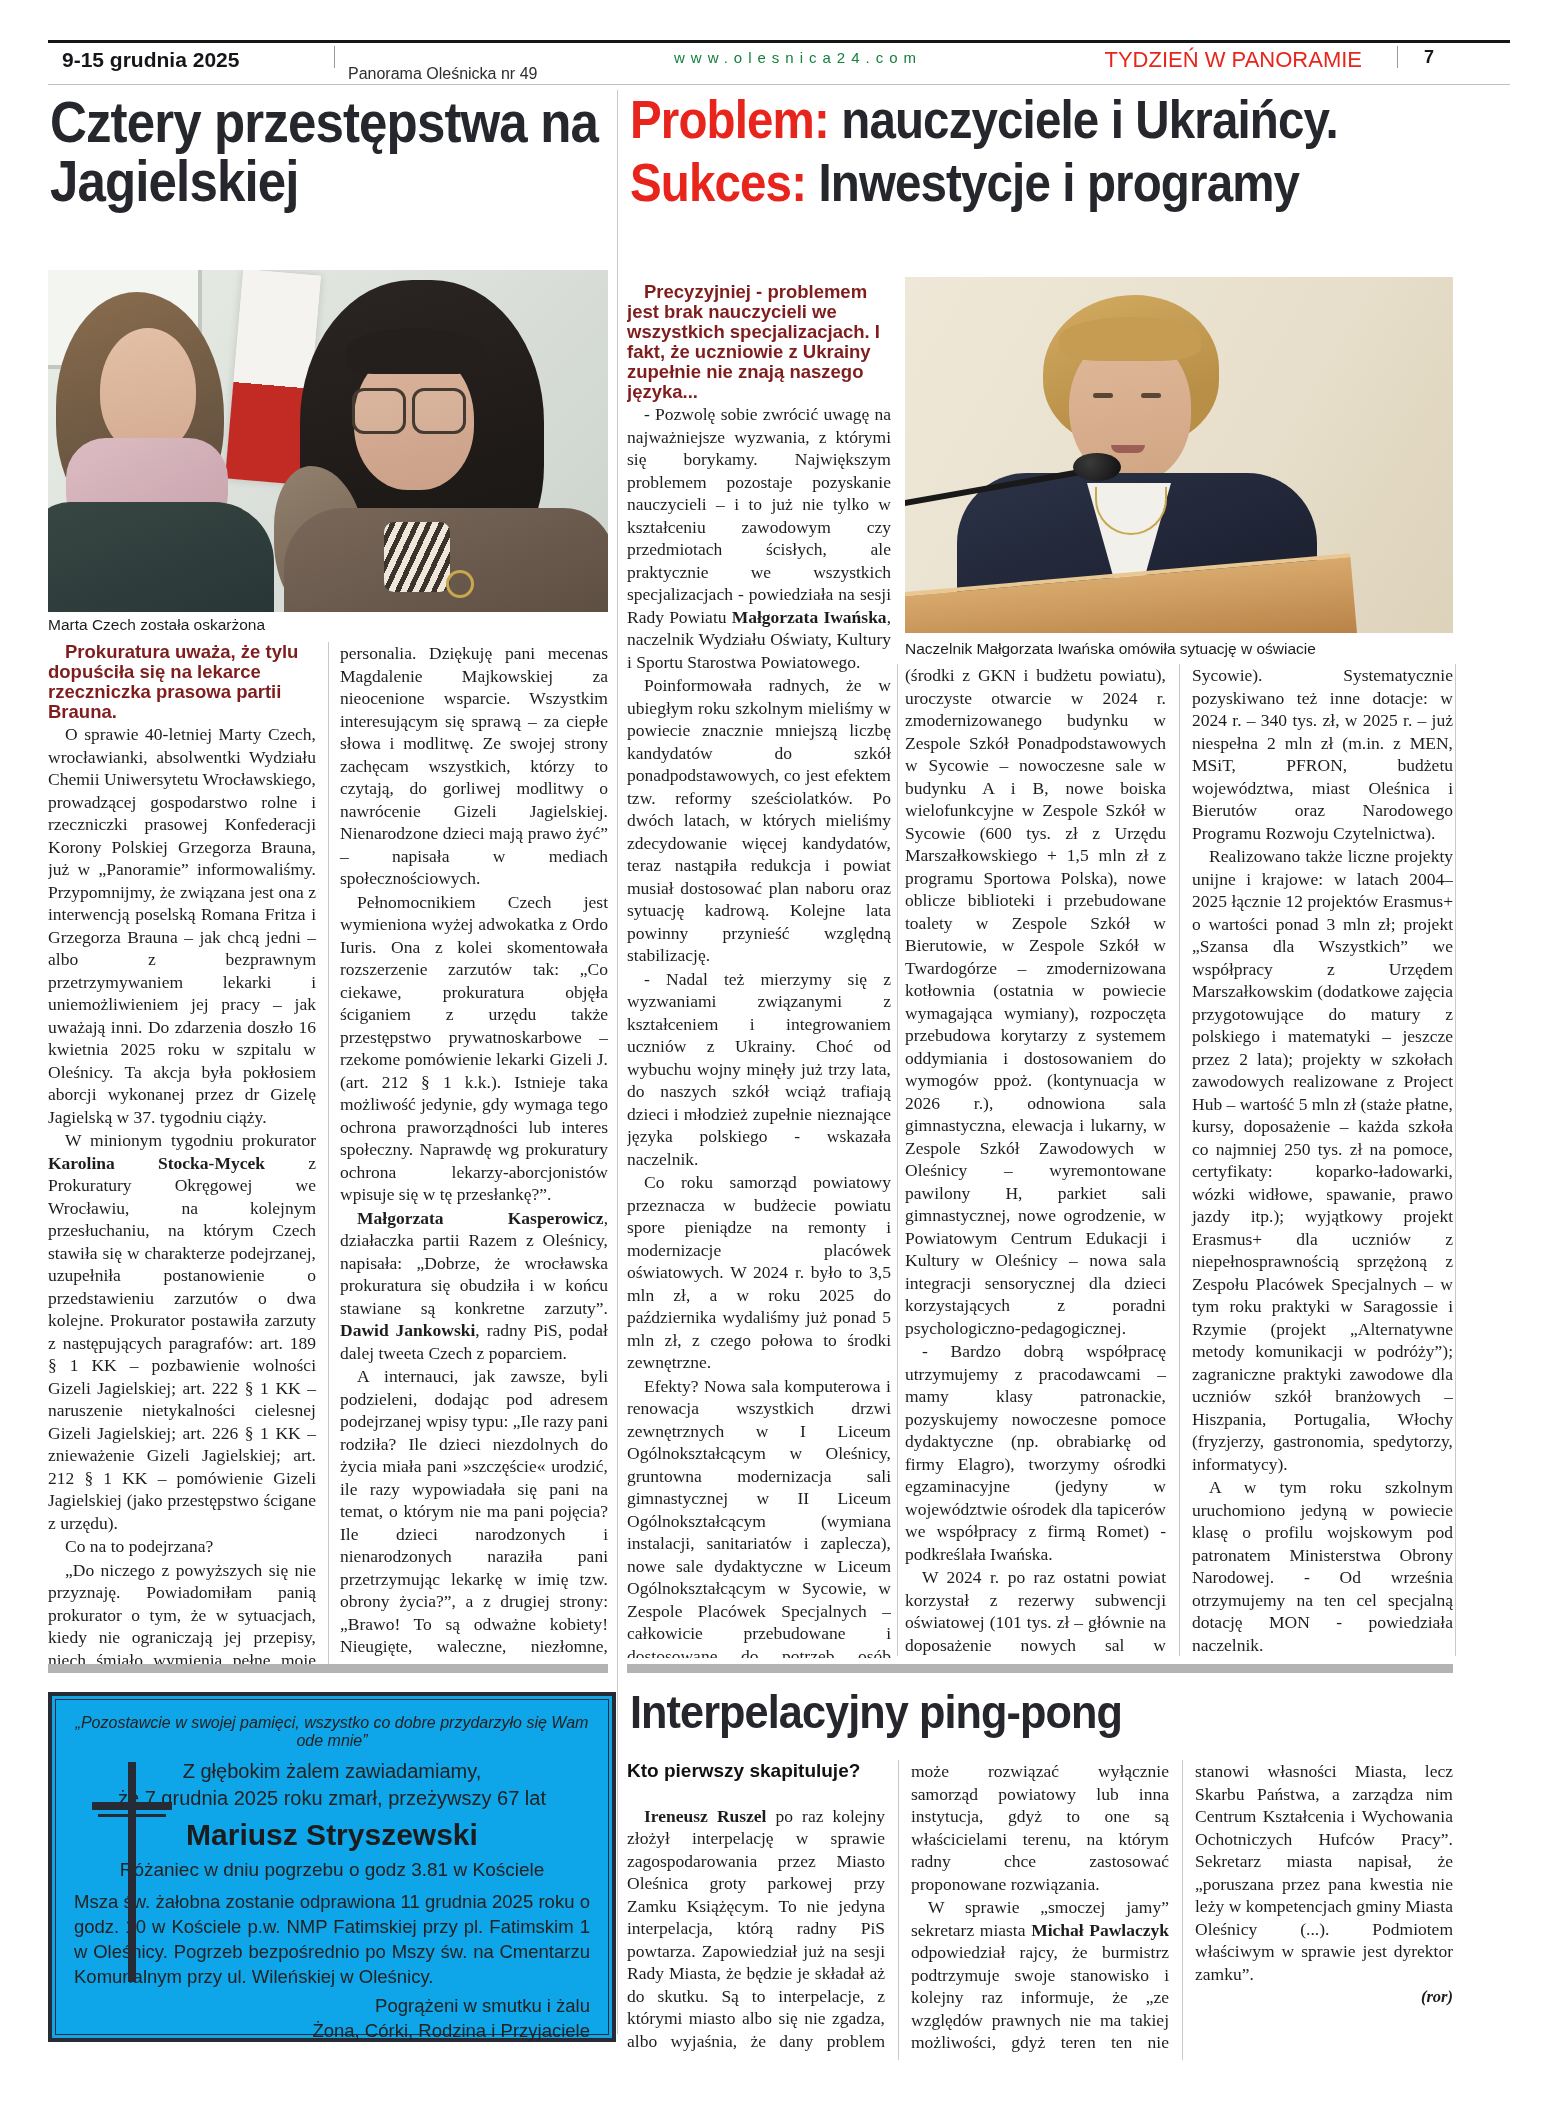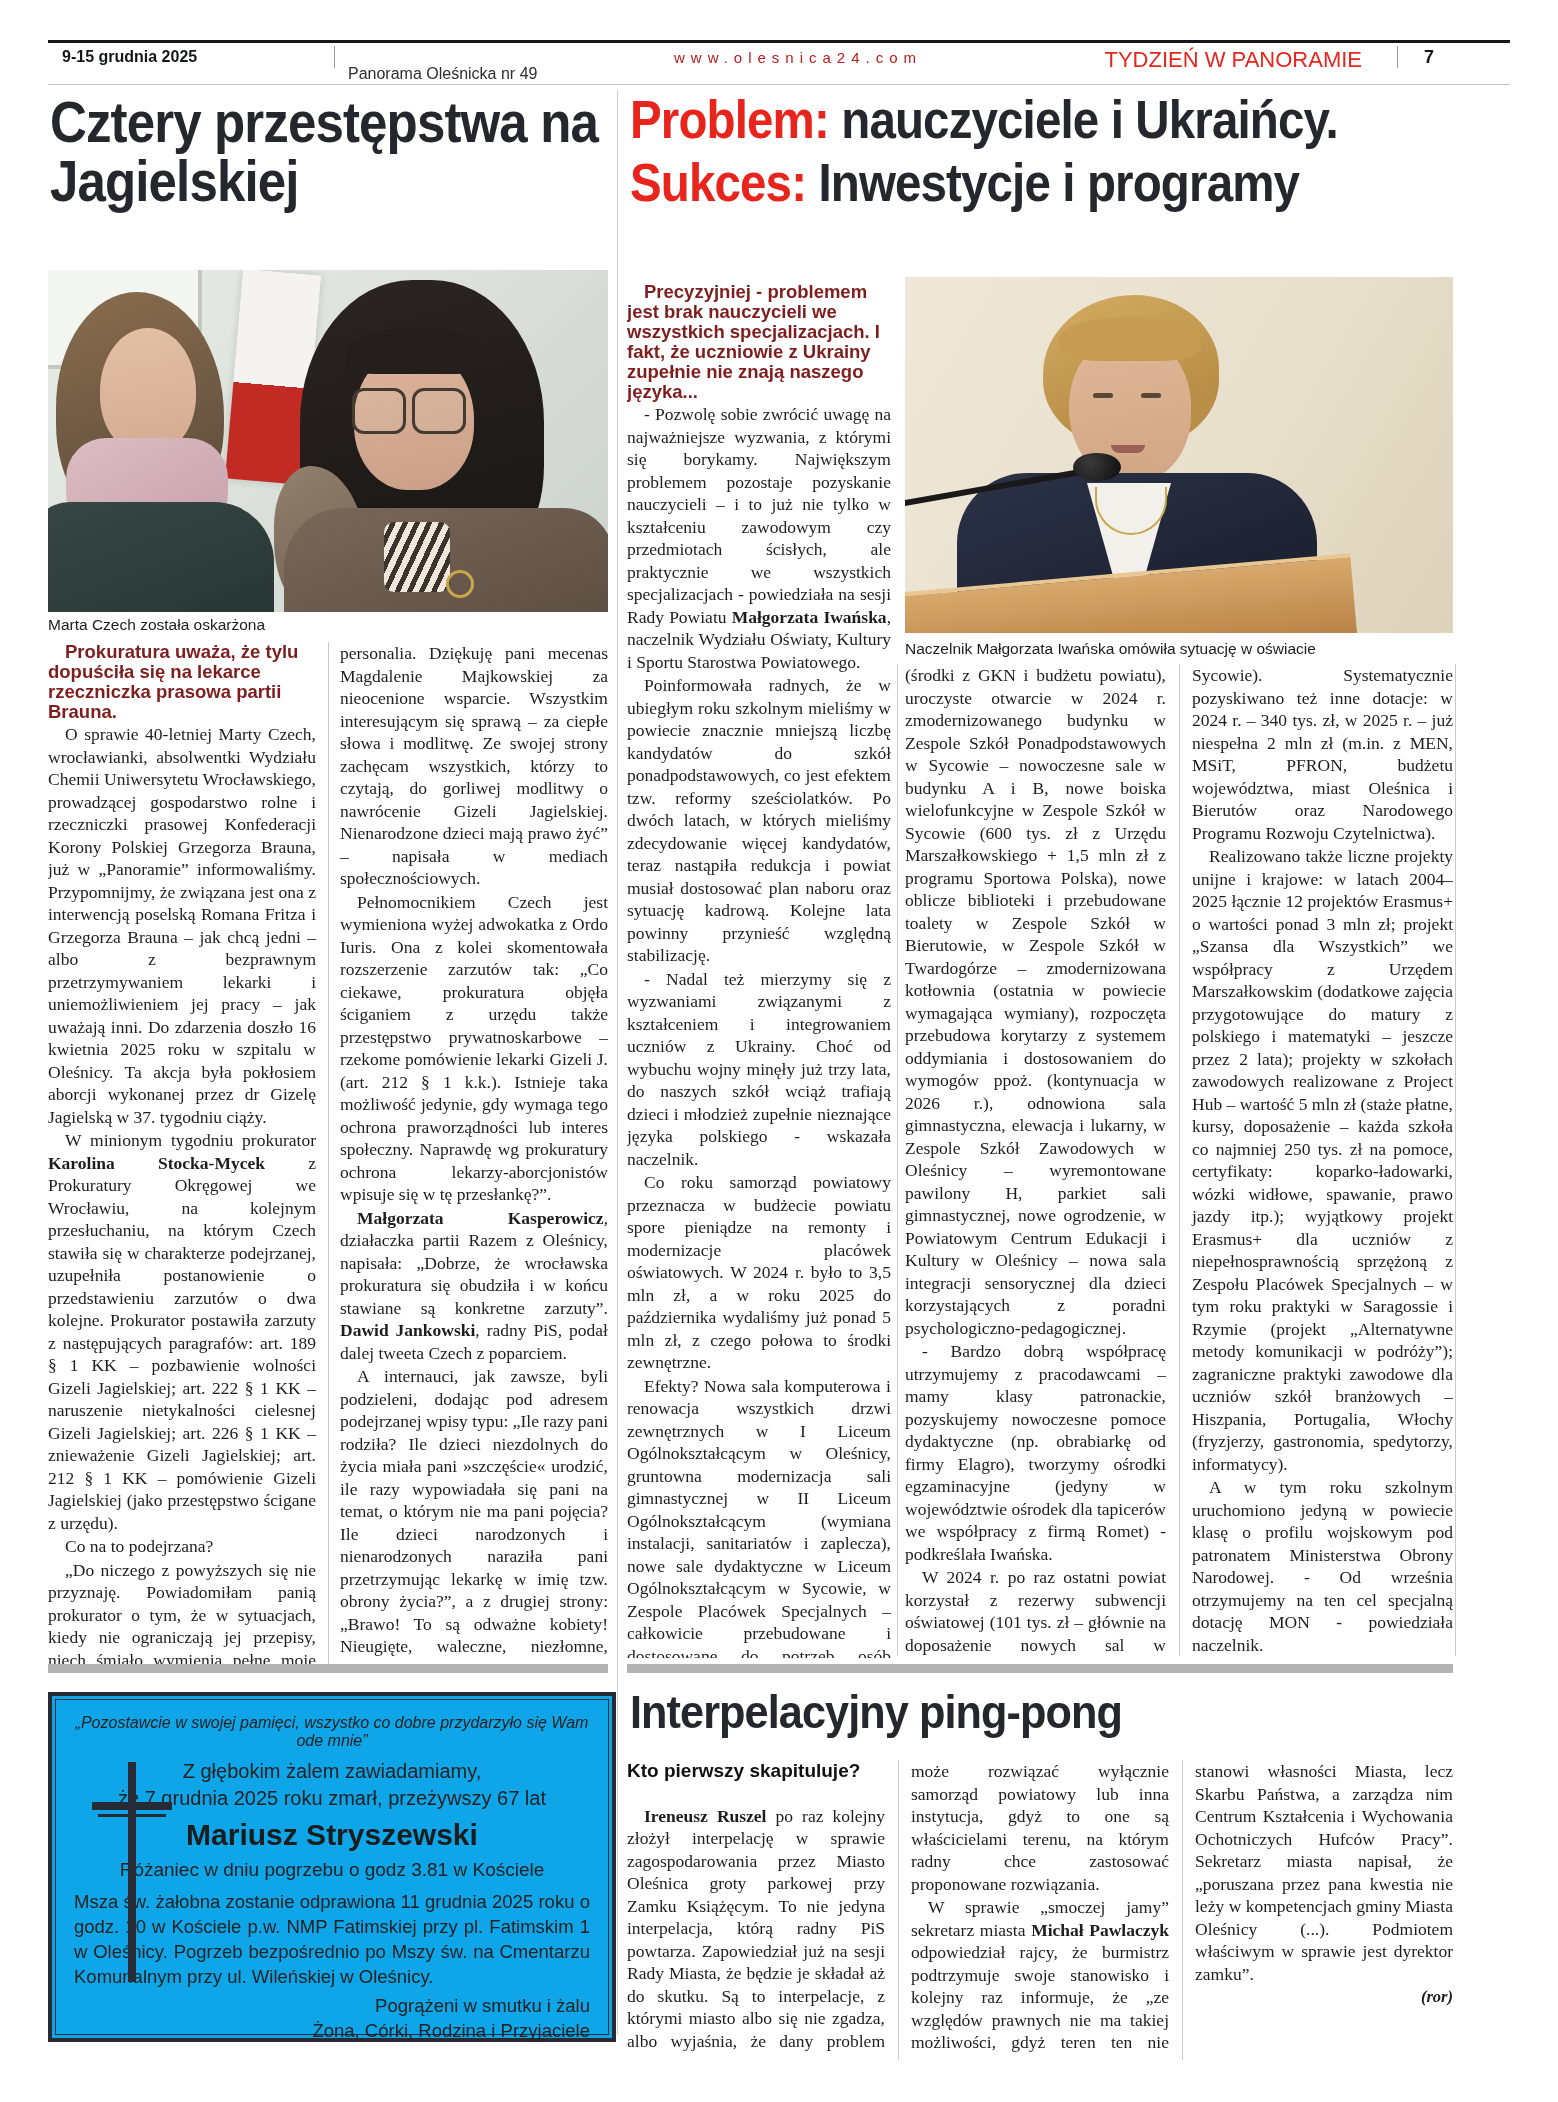--- a/index.html
+++ b/index.html
@@ -3,25 +3,25 @@
 <meta charset="utf-8">
 <style>
   html,body{margin:0;padding:0;background:#888;}
   #page{position:relative;width:1558px;height:2102px;background:#ffffff;margin:0 auto;
         overflow:hidden;font-family:"Liberation Serif",serif;color:#1d1d1d;}
   .abs{position:absolute;}
 
   
   .top-rule{left:48px;top:40px;width:1462px;height:3px;background:#15161a;}
   .header-row{left:48px;top:46px;width:1462px;height:24px;font-family:"Liberation Sans",sans-serif;}
-  .h-date{position:absolute;left:14px;top:2px;font-size:16px;font-weight:bold;color:#15161a;}
+  .h-date{position:absolute;left:14px;top:2px;font-size:21px;font-weight:bold;color:#15161a;}
   .h-sep1{position:absolute;left:286px;top:0px;width:1px;height:22px;background:#9a9a9a;}
   .h-issue{position:absolute;left:300px;top:3px;font-size:16px;color:#2e2e2e;margin-top:16px;}
   .h-site{position:absolute;left:560px;top:3px;width:380px;text-align:center;font-size:15px;
-          letter-spacing:6px;color:#b91c1c;}
+          letter-spacing:6px;color:#15803d;}
   .h-section{position:absolute;right:148px;top:1px;font-size:22px;font-weight:normal;color:#e8251c;}
   .h-sep2{position:absolute;right:112px;top:0px;width:1px;height:22px;background:#9a9a9a;}
   .h-page{position:absolute;right:76px;top:1px;font-size:18px;font-weight:bold;color:#15161a;}
   .header-underline{left:48px;top:84px;width:1462px;height:1px;background:#c2c2c2;}
 
   
   .headline-left{left:50px;top:92px;width:636px;transform:scaleX(0.88);transform-origin:0 0;
       font-family:"Liberation Sans",sans-serif;font-weight:bold;font-size:58px;line-height:1.02;
       letter-spacing:-1px;color:#26272d;}
   .headline-right{left:630px;top:88px;width:950px;font-family:"Liberation Sans",sans-serif;

